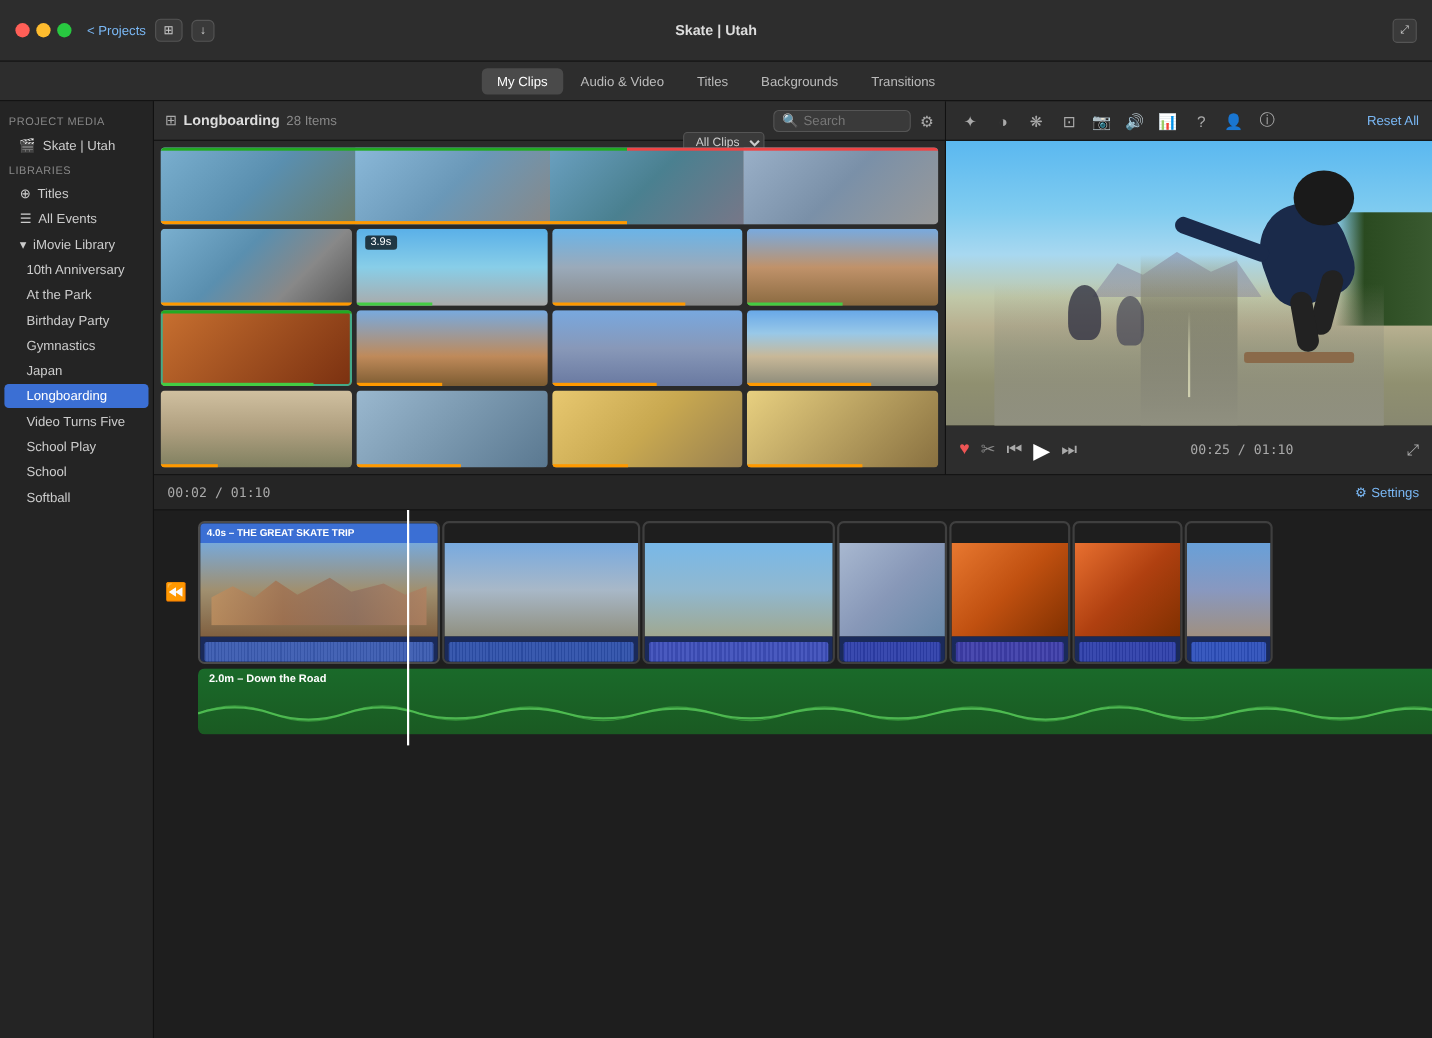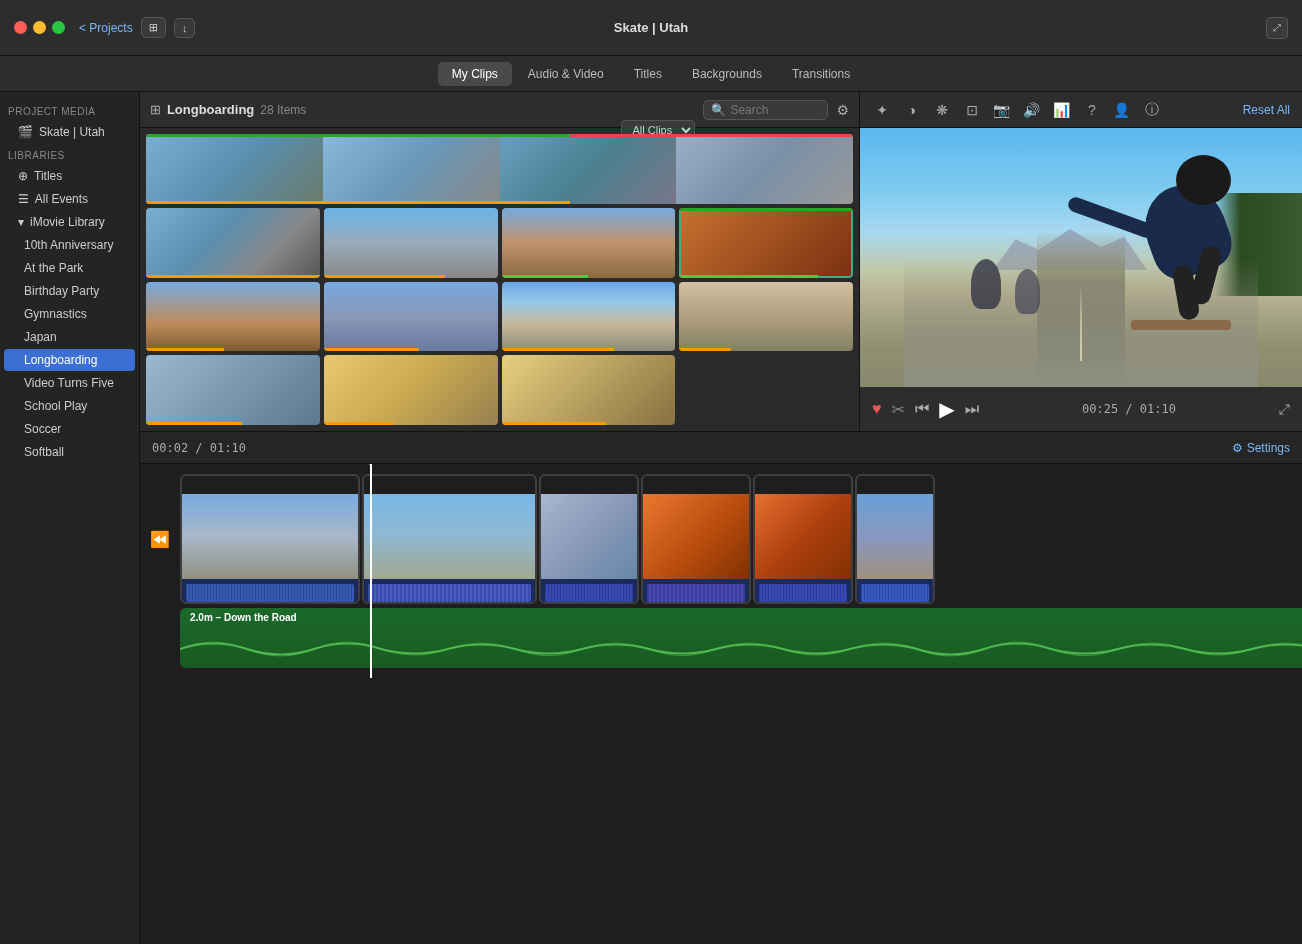--- a/index.html
+++ b/index.html
@@ -169,21 +169,21 @@
     <div class="sidebar-item sub active">
       <span>Longboarding</span>
     </div>
     <div class="sidebar-item sub">
       <span>Video Turns Five</span>
     </div>
     <div class="sidebar-item sub">
       <span>School Play</span>
     </div>
     <div class="sidebar-item sub">
-      <span>Soccer</span>
+      <span>School</span>
     </div>
     <div class="sidebar-item sub">
       <span>Softball</span>
     </div>
   </div>
 
   <div class="content-area">
 
     <div class="browser-panel">
 
@@ -215,20 +215,26 @@
               <div style="flex:1;background:linear-gradient(135deg,#6aa0c0,#4a8090,#778);"></div>
               <div style="flex:1;background:linear-gradient(135deg,#9ab0c8,#7a90a8,#999);"></div>
             </div>
             <div style="position:absolute;top:0;left:0;right:0;height:3px;background:linear-gradient(90deg,#2a2 0%,#2a2 60%,#e44 60%,#e44 100%);"></div>
             <div style="position:absolute;bottom:0;left:0;width:60%;height:3px;background:#f90;"></div>
           </div>
 
           <div class="media-thumb">
             <div class="th-skate1" style="width:100%;height:70px;"></div>
             <div style="position:absolute;bottom:0;left:0;right:0;height:3px;background:#f90;"></div>
+          </div>
+          <div class="media-thumb">
+            <div class="th-sky" style="width:100%;height:70px;position:relative;">
+              <div style="position:absolute;top:6px;left:8px;background:rgba(0,0,0,0.7);border-radius:3px;padding:1px 5px;font-size:10px;color:#fff;">3.9s</div>
+            </div>
+            <div style="position:absolute;bottom:0;left:0;width:40%;height:3px;background:#4c4;"></div>
           </div>
           <div class="media-thumb">
             <div class="th-road" style="width:100%;height:70px;"></div>
             <div style="position:absolute;bottom:0;left:0;width:70%;height:3px;background:#f90;"></div>
           </div>
           <div class="media-thumb">
             <div class="th-desert" style="width:100%;height:70px;"></div>
             <div style="position:absolute;bottom:0;left:0;width:50%;height:3px;background:#4c4;"></div>
           </div>
 
@@ -346,20 +352,29 @@
 
       <div class="timeline-scroll">
         <div class="timeline-tracks" style="position:relative;">
 
           <div class="playhead"></div>
 
           <div style="display:flex;align-items:stretch;margin: 0 20px 4px 40px;height:130px;gap:2px;position:relative;">
 
             <div style="position:absolute;left:-30px;top:50%;transform:translateY(-50%);color:#aaa;font-size:16px;cursor:pointer;">⏪</div>
 
+            <div style="width:220px;border-radius:6px;overflow:hidden;cursor:pointer;flex-shrink:0;border:2px solid rgba(255,255,255,0.2);">
+              <div style="background:#3b6fd4;color:#fff;font-size:9px;font-weight:700;padding:2px 6px;height:18px;line-height:14px;white-space:nowrap;">4.0s – THE GREAT SKATE TRIP</div>
+              <div style="height:85px;background:linear-gradient(180deg,#78a8d8 0%,#a09070 50%,#806040 100%);position:relative;">
+                <div style="position:absolute;bottom:10px;left:10px;right:10px;height:60%;background:linear-gradient(90deg,#c09060,#a07050,#907060,#b08060);clip-path:polygon(0 50%,10% 30%,20% 50%,30% 20%,40% 45%,55% 15%,65% 40%,80% 25%,90% 45%,100% 30%,100% 100%,0 100%);opacity:0.8;"></div>
+              </div>
+              <div style="height:27px;background:#1a2a5a;display:flex;align-items:center;padding:3px 4px;">
+                <div style="width:100%;height:18px;background:repeating-linear-gradient(90deg,#3a5aaf 0px,#3a5aaf 1px,#4a6abf 1px,#4a6abf 3px);border-radius:2px;opacity:0.9;"></div>
+              </div>
+            </div>
 
             <div style="width:180px;border-radius:6px;overflow:hidden;cursor:pointer;flex-shrink:0;border:2px solid rgba(255,255,255,0.15);">
               <div style="background:#3b6fd4;color:#fff;font-size:9px;font-weight:700;padding:2px 6px;height:18px;line-height:14px;opacity:0;"></div>
               <div style="height:85px;background:linear-gradient(180deg,#88b8e8 0%,#aabac8 60%,#989880 100%);">
                 <div style="height:100%;background:linear-gradient(180deg,#78aadf 0%,#a8b8c8 50%,#909080 100%);"></div>
               </div>
               <div style="height:27px;background:#1a2a5a;display:flex;align-items:center;padding:3px 4px;">
                 <div style="width:100%;height:18px;background:repeating-linear-gradient(90deg,#2a4a9f 0px,#2a4a9f 1px,#3a5aaf 1px,#3a5aaf 3px);border-radius:2px;"></div>
               </div>
             </div>

